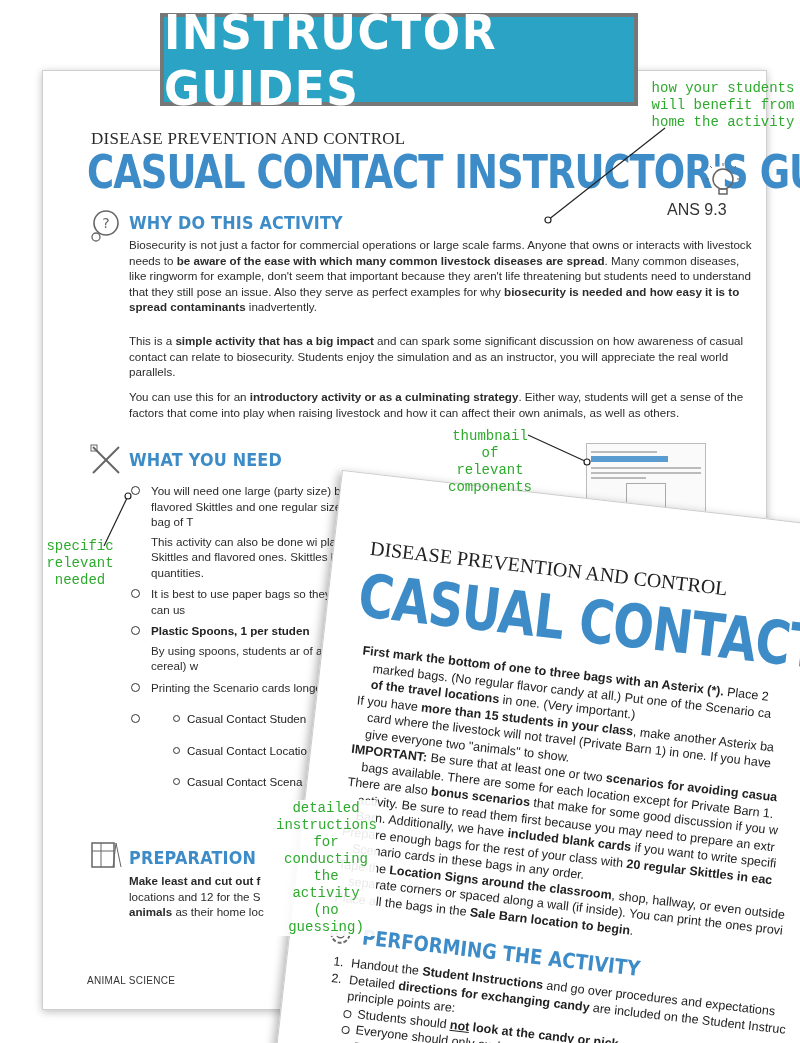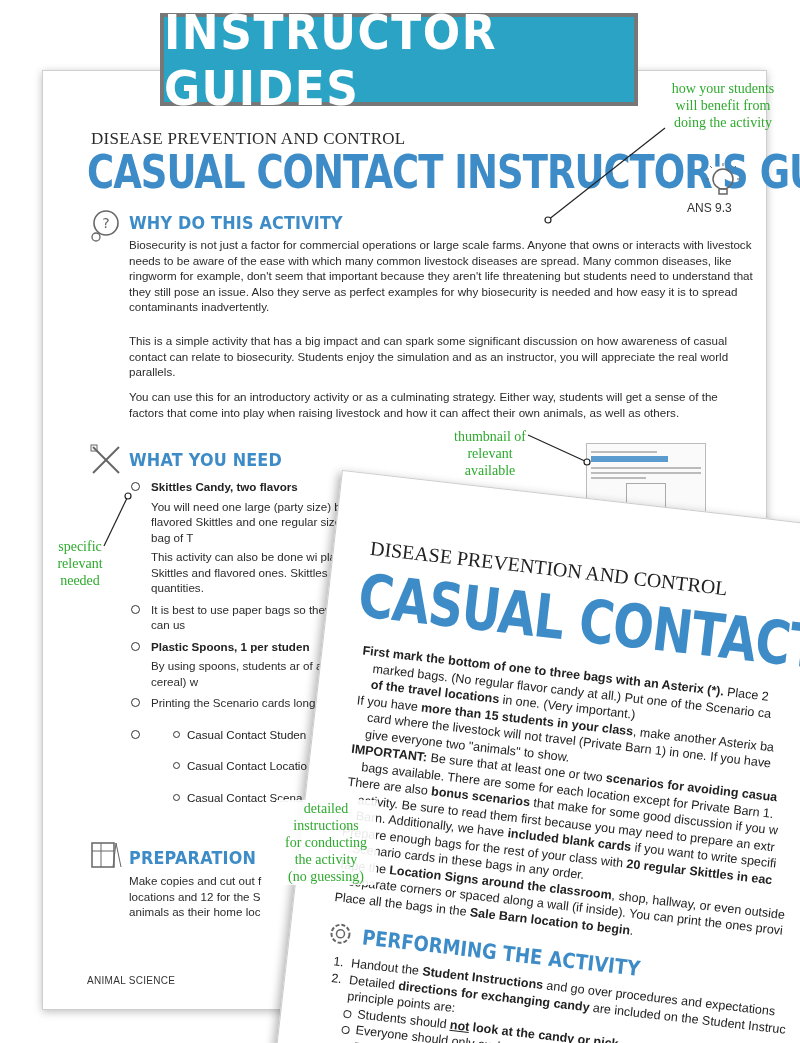--- a/index.html
+++ b/index.html
@@ -15,29 +15,29 @@
   .pb-kicker {
     position: absolute; left: 48px; top: 58px;
     font-family: "Liberation Serif", serif; font-size: 17px; color: #2a2a2a; letter-spacing: 0.3px;
   }
   .pb-title {
     position: absolute; left: 44px; top: 74px;
     font-family: "DejaVu Sans", sans-serif; font-weight: bold; font-size: 37px; color: #3d8cc8;
     letter-spacing: -1px; transform: scaleY(1.25); transform-origin: left top; white-space: nowrap;
   }
   .pb-bulb { position: absolute; left: 660px; top: 90px; width: 40px; height: 40px; }
-  .pb-ans { position: absolute; left: 644px; top: 130px; font-size: 12px; color: #333; }
+  .pb-ans { position: absolute; left: 624px; top: 130px; font-size: 16px; color: #333; }
 
   .sec-icon { position: absolute; width: 34px; height: 34px; }
   .sec-head {
     position: absolute; font-family: "DejaVu Sans", sans-serif; font-weight: bold;
     font-size: 16px; color: #3d8cc8; letter-spacing: 0.2px; transform: scaleY(1.15); transform-origin: left top;
   }
   .body-text { position: absolute; font-size: 11.6px; line-height: 15.5px; color: #2b2b2b; }
-  .body-text b { font-weight: normal; }
+  .body-text b { font-weight: bold; }
 
   .mat-list { position: absolute; left: 86px; top: 408px; width: 300px; font-size: 11.6px; line-height: 15.5px; }
   .mat-item { position: relative; padding-left: 22px; margin-bottom: 6px; }
   .mat-item .bullet { position: absolute; left: 2px; top: 3px; width: 9px; height: 9px; border: 1.5px solid #333; border-radius: 50%; }
   .mat-item .title { font-weight: bold; }
   .mat-item .desc { color: #2b2b2b; margin-top: 4px; }
   .sub-item { position: relative; padding-left: 36px; margin-top: 16px; }
   .sub-item .sbullet { position: absolute; left: 22px; top: 4px; width: 7px; height: 7px; border: 1.2px solid #333; border-radius: 50%; }
 
   .pb-footer { position: absolute; left: 44px; top: 904px; font-size: 10px; color: #333; letter-spacing: 0.3px; }
@@ -77,21 +77,21 @@
   .pf-body .ind { padding-left: 12px; }
   .pf-sec { position: absolute; left: 36px; top: 446px; display: flex; align-items: center; gap: 8px; }
   .pf-sec .sec-head2 { font-family: "DejaVu Sans", sans-serif; font-weight: bold; font-size: 18px; color: #3d8cc8; transform: scaleY(1.15); }
   .pf-steps { position: absolute; left: 40px; top: 480px; width: 480px; font-size: 12.5px; line-height: 16.5px; }
   .pf-steps .step { position: relative; padding-left: 24px; }
   .pf-steps .num { position: absolute; left: 6px; }
   .pf-steps .sub { position: relative; padding-left: 36px; }
   .pf-steps .sub::before { content: ""; position: absolute; left: 22px; top: 5px; width: 6px; height: 6px; border: 1.2px solid #333; border-radius: 50%; }
 
   
-  .anno { position: absolute; color: #2eaa2e; font-size: 14px; line-height: 17px; text-align: center; z-index: 8; font-family: Liberation Serif, serif; }
+  .anno { position: absolute; color: #2eaa2e; font-size: 14px; line-height: 17px; text-align: center; z-index: 8; font-family: Liberation Mono, monospace; }
   .anno-line { position: absolute; z-index: 8; }
 </style>
 </head>
 <body>
 
 <div class="page-back">
   <div class="pb-kicker">DISEASE PREVENTION AND CONTROL</div>
   <div class="pb-title">CASUAL CONTACT INSTRUCTOR'S GUIDE</div>
   <svg class="pb-bulb" viewBox="0 0 40 40">
     <circle cx="20" cy="18" r="10" fill="none" stroke="#666" stroke-width="1.5"></circle>
@@ -123,21 +123,20 @@
   <svg class="sec-icon" style="left:46px;top:372px" viewBox="0 0 34 34">
     <line x1="4" y1="4" x2="30" y2="30" stroke="#666" stroke-width="2"></line>
     <line x1="30" y1="4" x2="4" y2="30" stroke="#666" stroke-width="2"></line>
     <rect x="2" y="2" width="6" height="6" fill="none" stroke="#666"></rect>
   </svg>
   <div class="sec-head" style="left:86px;top:378px">WHAT YOU NEED</div>
 
   <div class="mat-list">
     <div class="mat-item">
       <span class="bullet"></span>
-      <div class="title">Skittles Candy, two flavors</div>
       <div class="desc">You will need one large (party size) bag of regular flavored Skittles and one regular sized (individual) bag of T</div>
       <div class="desc">This activity can also be done wi place of the regular Skittles and flavored ones. Skittles hold up b larger quantities.</div>
     </div>
     <div class="mat-item">
       <span class="bullet"></span>
       <div class="desc">It is best to use paper bags so they exchange but you can us</div>
     </div>
     <div class="mat-item">
       <span class="bullet"></span>
       <div class="title">Plastic Spoons, 1 per studen</div>
@@ -173,21 +172,21 @@
   </div>
 
   <svg class="sec-icon" style="left:46px;top:766px" viewBox="0 0 34 34">
     <rect x="3" y="6" width="22" height="24" fill="none" stroke="#666" stroke-width="1.5"></rect>
     <line x1="3" y1="14" x2="25" y2="14" stroke="#666"></line>
       <line x1="12" y1="6" x2="12" y2="30" stroke="#666"></line>
     <path d="M27 6 L32 30 M27 6 L24 30" stroke="#666" fill="none"></path>
   </svg>
   <div class="sec-head" style="left:86px;top:776px">PREPARATION</div>
   <div class="body-text" style="left:86px;top:802px;width:200px">
-    <b>Make copies and cut out f</b><br><span>locations and 12 for the S</span><br><b>animals</b><span> as their home loc</span>
+    <b>Make least and cut out f</b><br><span>locations and 12 for the S</span><br><b>animals</b><span> as their home loc</span>
   </div>
 
   <div class="pb-footer">ANIMAL SCIENCE</div>
 </div>
 
 <div class="banner">
   <span>INSTRUCTOR GUIDES</span>
 </div>
 
 <div class="page-front">
@@ -224,31 +223,31 @@
     <div class="step"><span>principle points are:</span></div>
     <div class="sub"><span>Students should </span><b><u>not</u></b><b> look at the candy or pick</b></div>
     <div class="sub"><span>Everyone should only exch</span></div>
     <div class="sub"><span>Each</span></div>
   </div>
 </div>
 
 <div class="anno" style="left:648px;top:80px;width:150px">
   <div>how your students</div>
     <div>will benefit from</div>
-    <div>doing the activity</div>
+    <div>home the activity</div>
 </div>
 <svg class="anno-line" style="left:540px;top:125px" width="130" height="100">
   <line x1="125" y1="3" x2="8" y2="95" stroke="#222" stroke-width="1.2"></line>
   <circle cx="8" cy="95" r="3" fill="#fff" stroke="#222" stroke-width="1.2"></circle>
 </svg>
 
 <div class="anno" style="left:440px;top:428px;width:100px">
   <div>thumbnail of</div>
     <div>relevant</div>
-    <div>available</div>
+    <div>components</div>
 </div>
 <svg class="anno-line" style="left:525px;top:430px" width="70" height="40">
   <line x1="3" y1="5" x2="62" y2="32" stroke="#222" stroke-width="1.2"></line>
   <circle cx="62" cy="32" r="3" fill="#fff" stroke="#222" stroke-width="1.2"></circle>
 </svg>
 
 <div class="anno" style="left:40px;top:538px;width:80px">
   <div>specific</div>
     <div>relevant</div>
     <div>needed</div>

